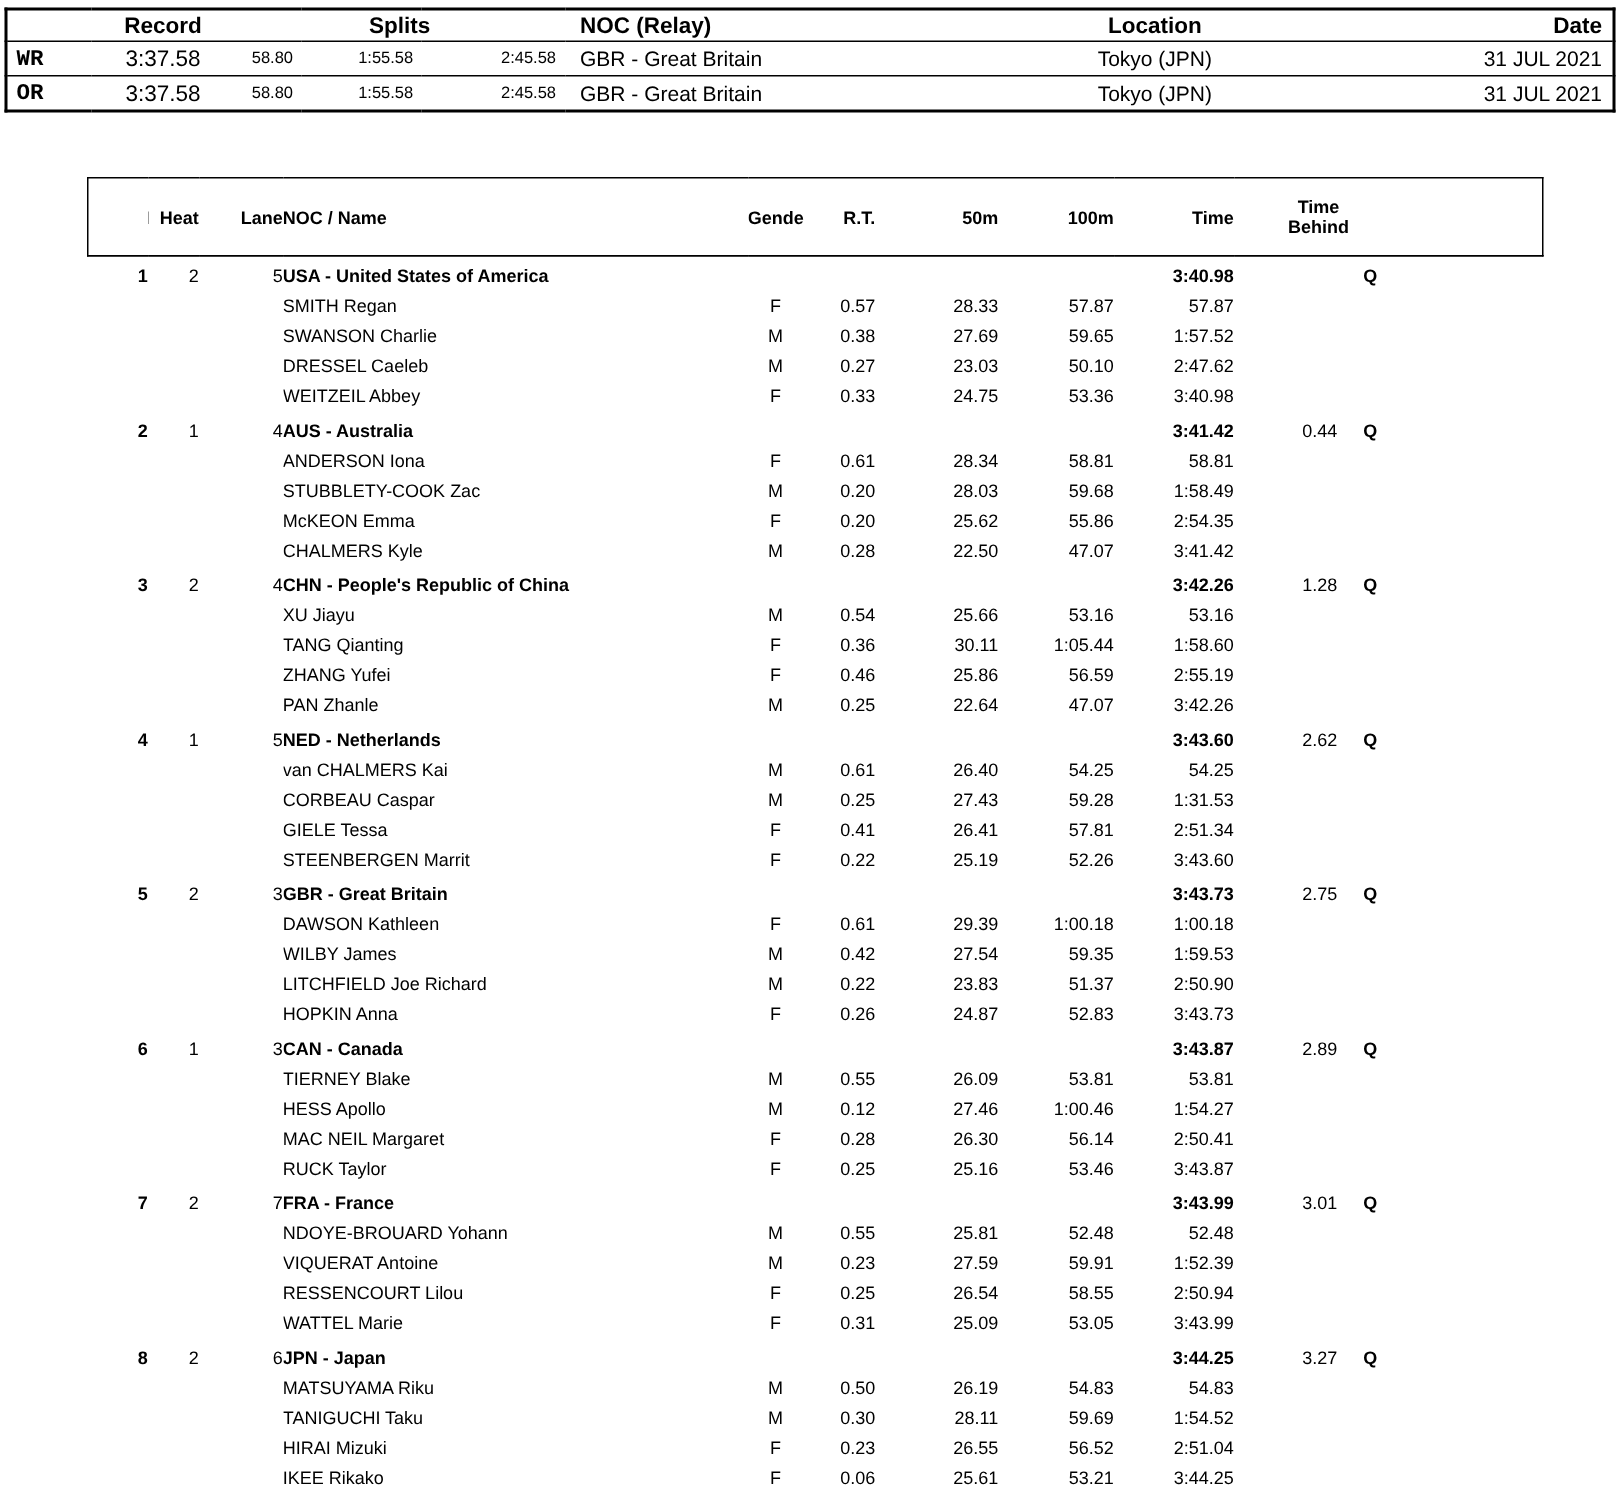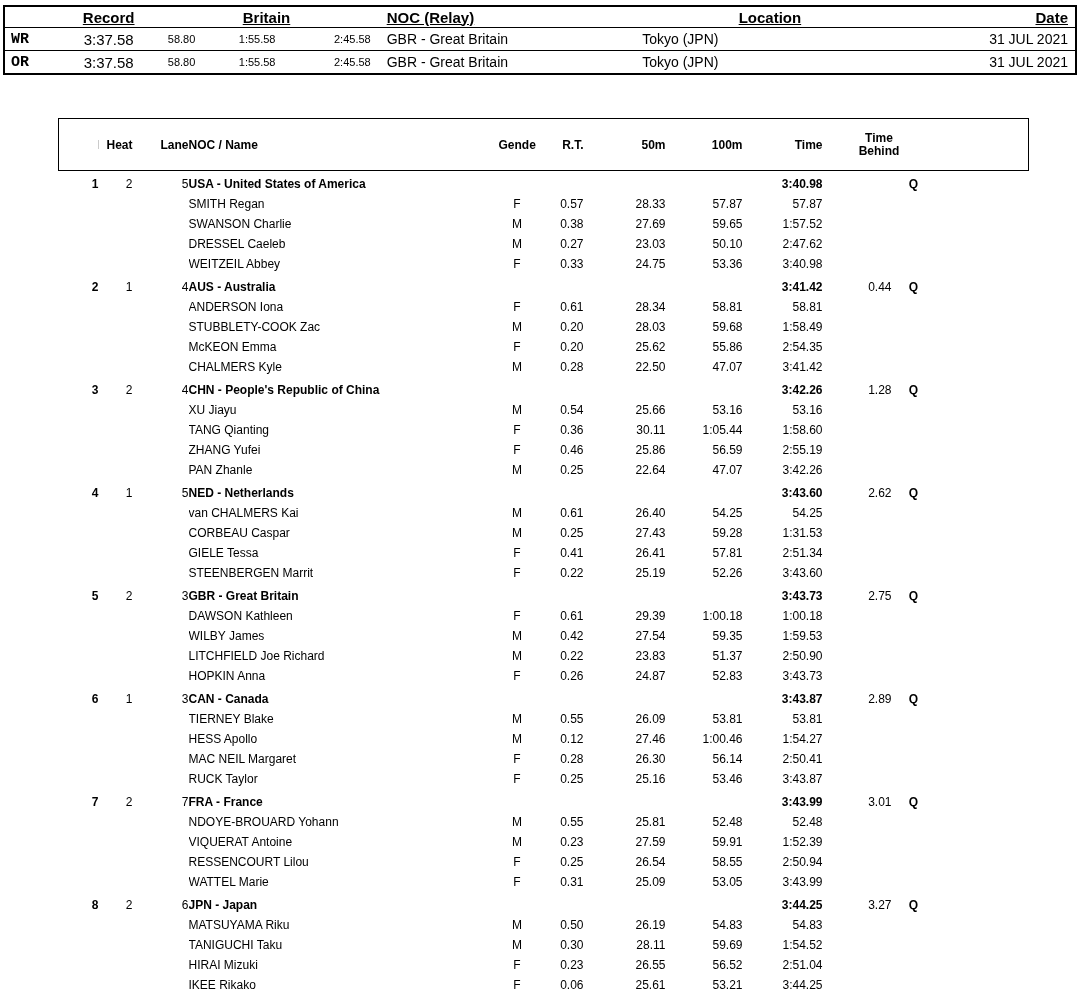--- a/index.html
+++ b/index.html
@@ -18,30 +18,29 @@
     width: 1074px;
     margin: 5px 3px 0 3px;
     border: 2px solid #000;
   }
   table.records th, table.records td { padding: 0; vertical-align: middle; overflow: hidden; white-space: nowrap; }
   table.records thead th {
     height: 20px;
     font-size: 15px;
     font-weight: bold;
     border-bottom: 1px solid #000;
-    text-decoration: underline;
   }
   table.records tbody td { height: 22px; }
   table.records tbody tr.rec-row td { border-bottom: 1px solid #000; }
   table.records tbody tr.rec-row:last-child td { border-bottom: none; }
   .rec-label   { font-size: 15px; font-weight: bold; text-align: left; padding-left: 6px !important; font-family: Liberation Mono, monospace; }
   .rec-time    { font-size: 15px; text-align: center; }
   .rec-split   { font-size: 11px; text-align: right; padding-right: 6px !important; }
   .rec-noc     { font-size: 14px; text-align: left; padding-left: 10px !important; }
-  .rec-loc     { font-size: 14px; text-align: left; }
+  .rec-loc     { font-size: 14px; text-align: center; }
   .rec-date    { font-size: 14px; text-align: right; padding-right: 7px !important; }
   th.h-left    { text-align: left; padding-left: 10px !important; }
   th.h-right   { text-align: right; padding-right: 7px !important; }
 
   
   table.results {
     border-collapse: collapse;
     table-layout: fixed;
     width: 970px;
     margin: 43px 0 0 58px;
@@ -86,21 +85,21 @@
       <col style="width:80px">
         <col style="width:95px">
         <col style="width:265px">
       <col style="width:255px">
         <col style="width:178px">
     </colgroup>
     <thead>
       <tr>
         <th></th>
         <th>Record</th>
-        <th colspan="3">Britain</th>
+        <th colspan="3">Splits</th>
         <th class="h-left">NOC (Relay)</th>
         <th>Location</th>
         <th class="h-right">Date</th>
       </tr>
     </thead>
     <tbody>
 
         <tr class="rec-row">
           <td class="rec-label">WR</td>
           <td class="rec-time">3:37.58</td>

